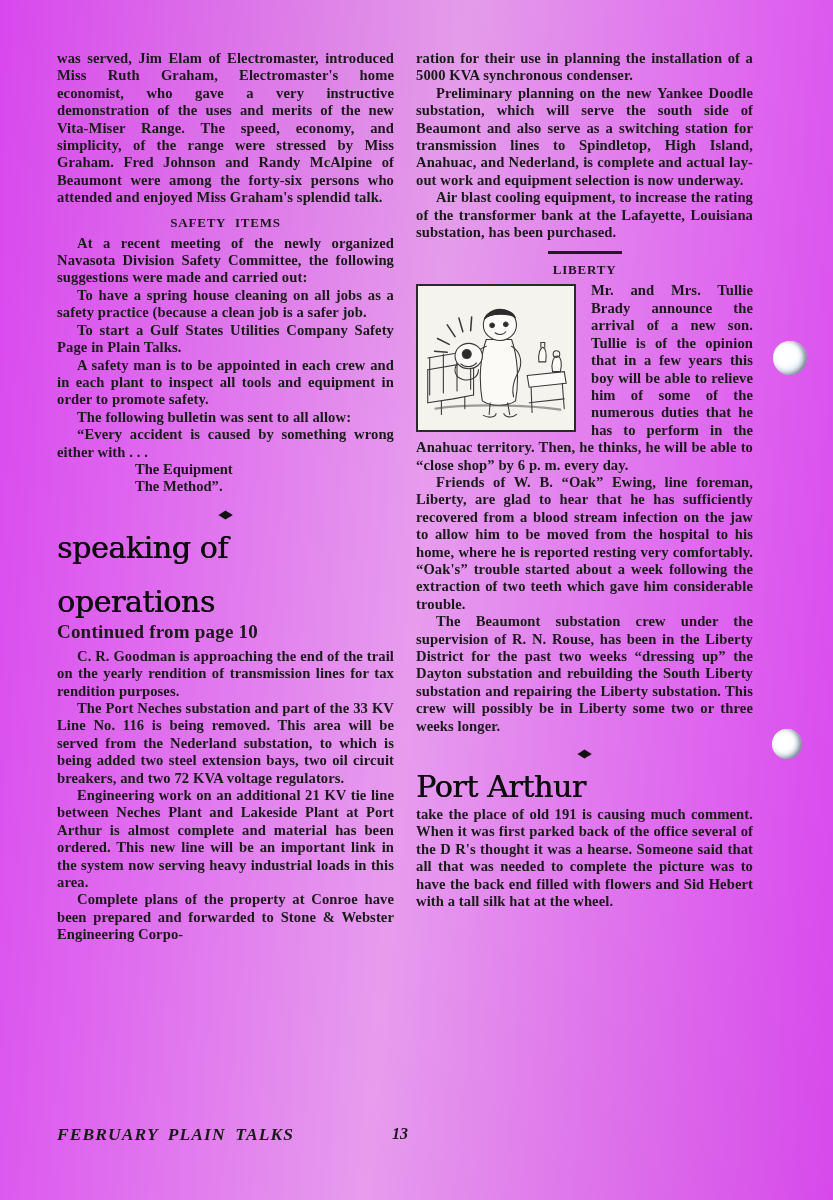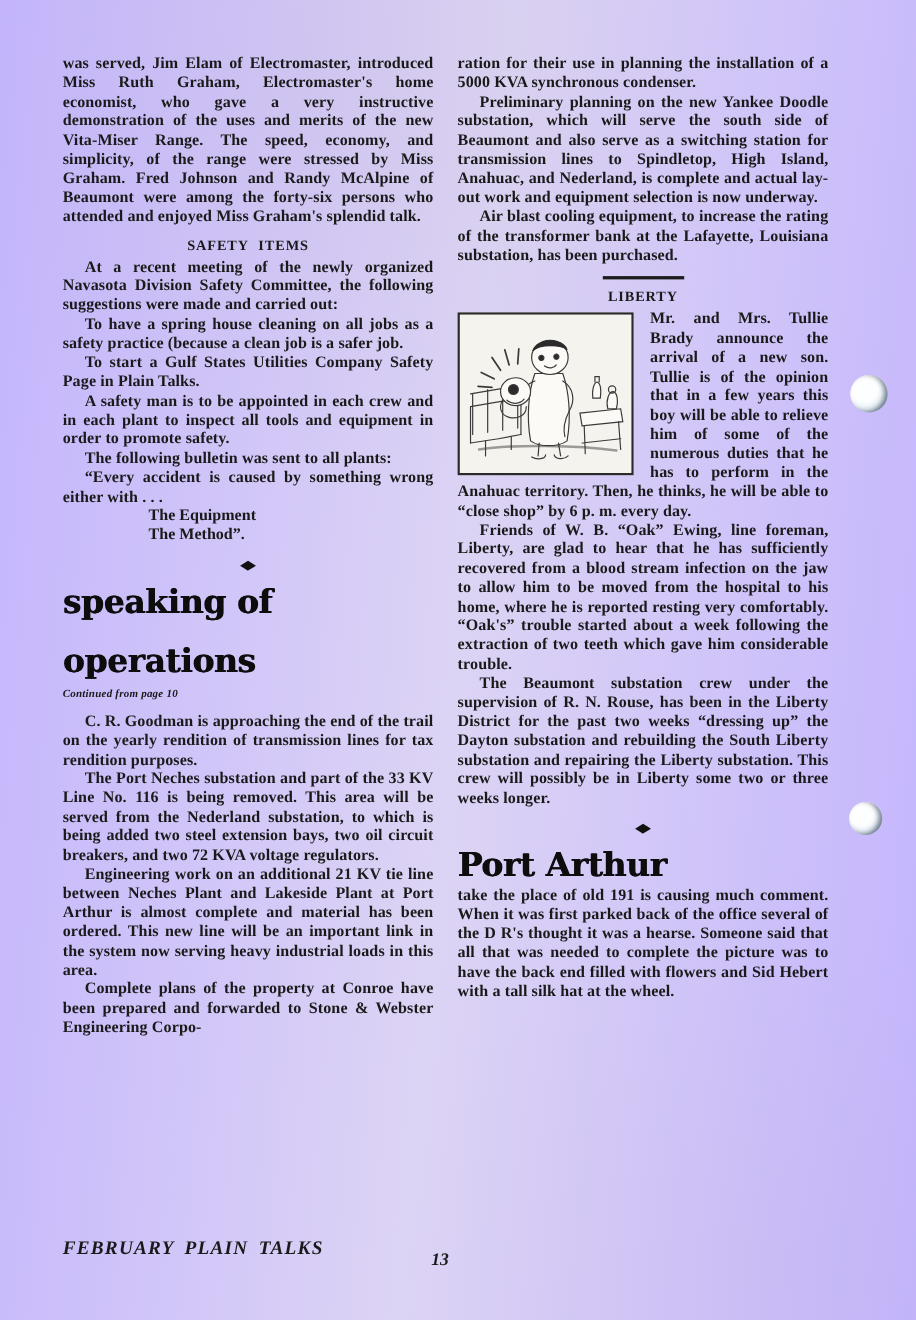--- a/index.html
+++ b/index.html
@@ -6,21 +6,21 @@
   html, body {
     margin: 0;
     padding: 0;
     background: #ffffff;
   }
   .page {
     position: relative;
     width: 833px;
     height: 1200px;
     margin: 0 auto;
-    background: #c4b5fd;
+    background: #d946ef;
     overflow: hidden;
     font-family: "Liberation Serif", "DejaVu Serif", serif;
     color: #1a1a1a;
   }
   
   .scan-tint {
     position: absolute;
     inset: 0;
     background:
       radial-gradient(ellipse 70% 45% at 36% 6%, rgba(160,150,135,0.07), rgba(255,255,255,0) 70%),
@@ -78,34 +78,33 @@
     font-size: 19px;
     color: #111;
   }
   .ornament span {
     display: inline-block;
     transform: scaleY(0.62);
   }
 
   .display-head {
     font-family: "DejaVu Serif", "Liberation Serif", serif;
-    font-weight: 700;
+    font-weight: 400;
     font-size: 30px;
     line-height: 34px;
     letter-spacing: -0.4px;
     color: #0d0d0d;
     margin: 6px 0 2px 0;
     text-shadow: 0.6px 0 0 #0d0d0d;
   }
   .display-head.tight { margin-top: 20px; }
 
   .contfrom {
-    font-style: italic;
-    font-weight: 700;
-    font-size: 10px;
+    font-weight: 700;
+    font-size: 19px;
     line-height: 18px;
     margin: 4px 0 7px 0;
     letter-spacing: 0.2px;
   }
 
   .rule {
     width: 74px;
     height: 3px;
     background: #1c1c1c;
     margin: 10px auto 5px auto;
@@ -141,21 +140,21 @@
     word-spacing: 4px;
     display: inline-block;
   }
   .footer-page {
     font-style: italic;
     font-weight: 700;
     font-size: 16px;
     display: inline-block;
     position: absolute;
     left: 335px;
-    top: 13px;
+    top: 1px;
   }
 
   .hole {
     position: absolute;
     border-radius: 50%;
     background:
       radial-gradient(circle at 36% 34%, #ffffff 0%, #fbfdff 42%, #e3ecf4 68%, #b9cede 84%, #6f8ba1 100%);
     box-shadow:
       inset -3px -1px 5px rgba(25,45,65,0.55),
       inset 2px 2px 4px rgba(255,255,255,0.95);
@@ -176,21 +175,21 @@
     <div class="col col-left">
 
       <p class="body cont">was served, Jim Elam of Electromaster, introduced Miss Ruth Graham, Electromaster's home economist, who gave a very instructive demonstration of the uses and merits of the new Vita-Miser Range. The speed, economy, and simplicity, of the range were stressed by Miss Graham. Fred Johnson and Randy McAlpine of Beaumont were among the forty-six persons who attended and enjoyed Miss Graham's splendid talk.</p>
 
       <div class="h-center">SAFETY ITEMS</div>
 
       <p class="body">At a recent meeting of the newly organized Navasota Division Safety Committee, the following suggestions were made and carried out:</p>
       <p class="body">To have a spring house cleaning on all jobs as a safety practice (because a clean job is a safer job.</p>
       <p class="body">To start a Gulf States Utilities Company Safety Page in Plain Talks.</p>
       <p class="body">A safety man is to be appointed in each crew and in each plant to inspect all tools and equipment in order to promote safety.</p>
-      <p class="body">The following bulletin was sent to all plants:</p>
+      <p class="body">The following bulletin was sent to all allow:</p>
       <p class="body">“Every accident is caused by something wrong either with . . .</p>
 
       <p class="list-line">The Equipment</p>
       <p class="list-line">The Method”.</p>
 
       <div class="ornament">
         <span>◆</span>
       </div>
 
       <div class="display-head">speaking of</div>

